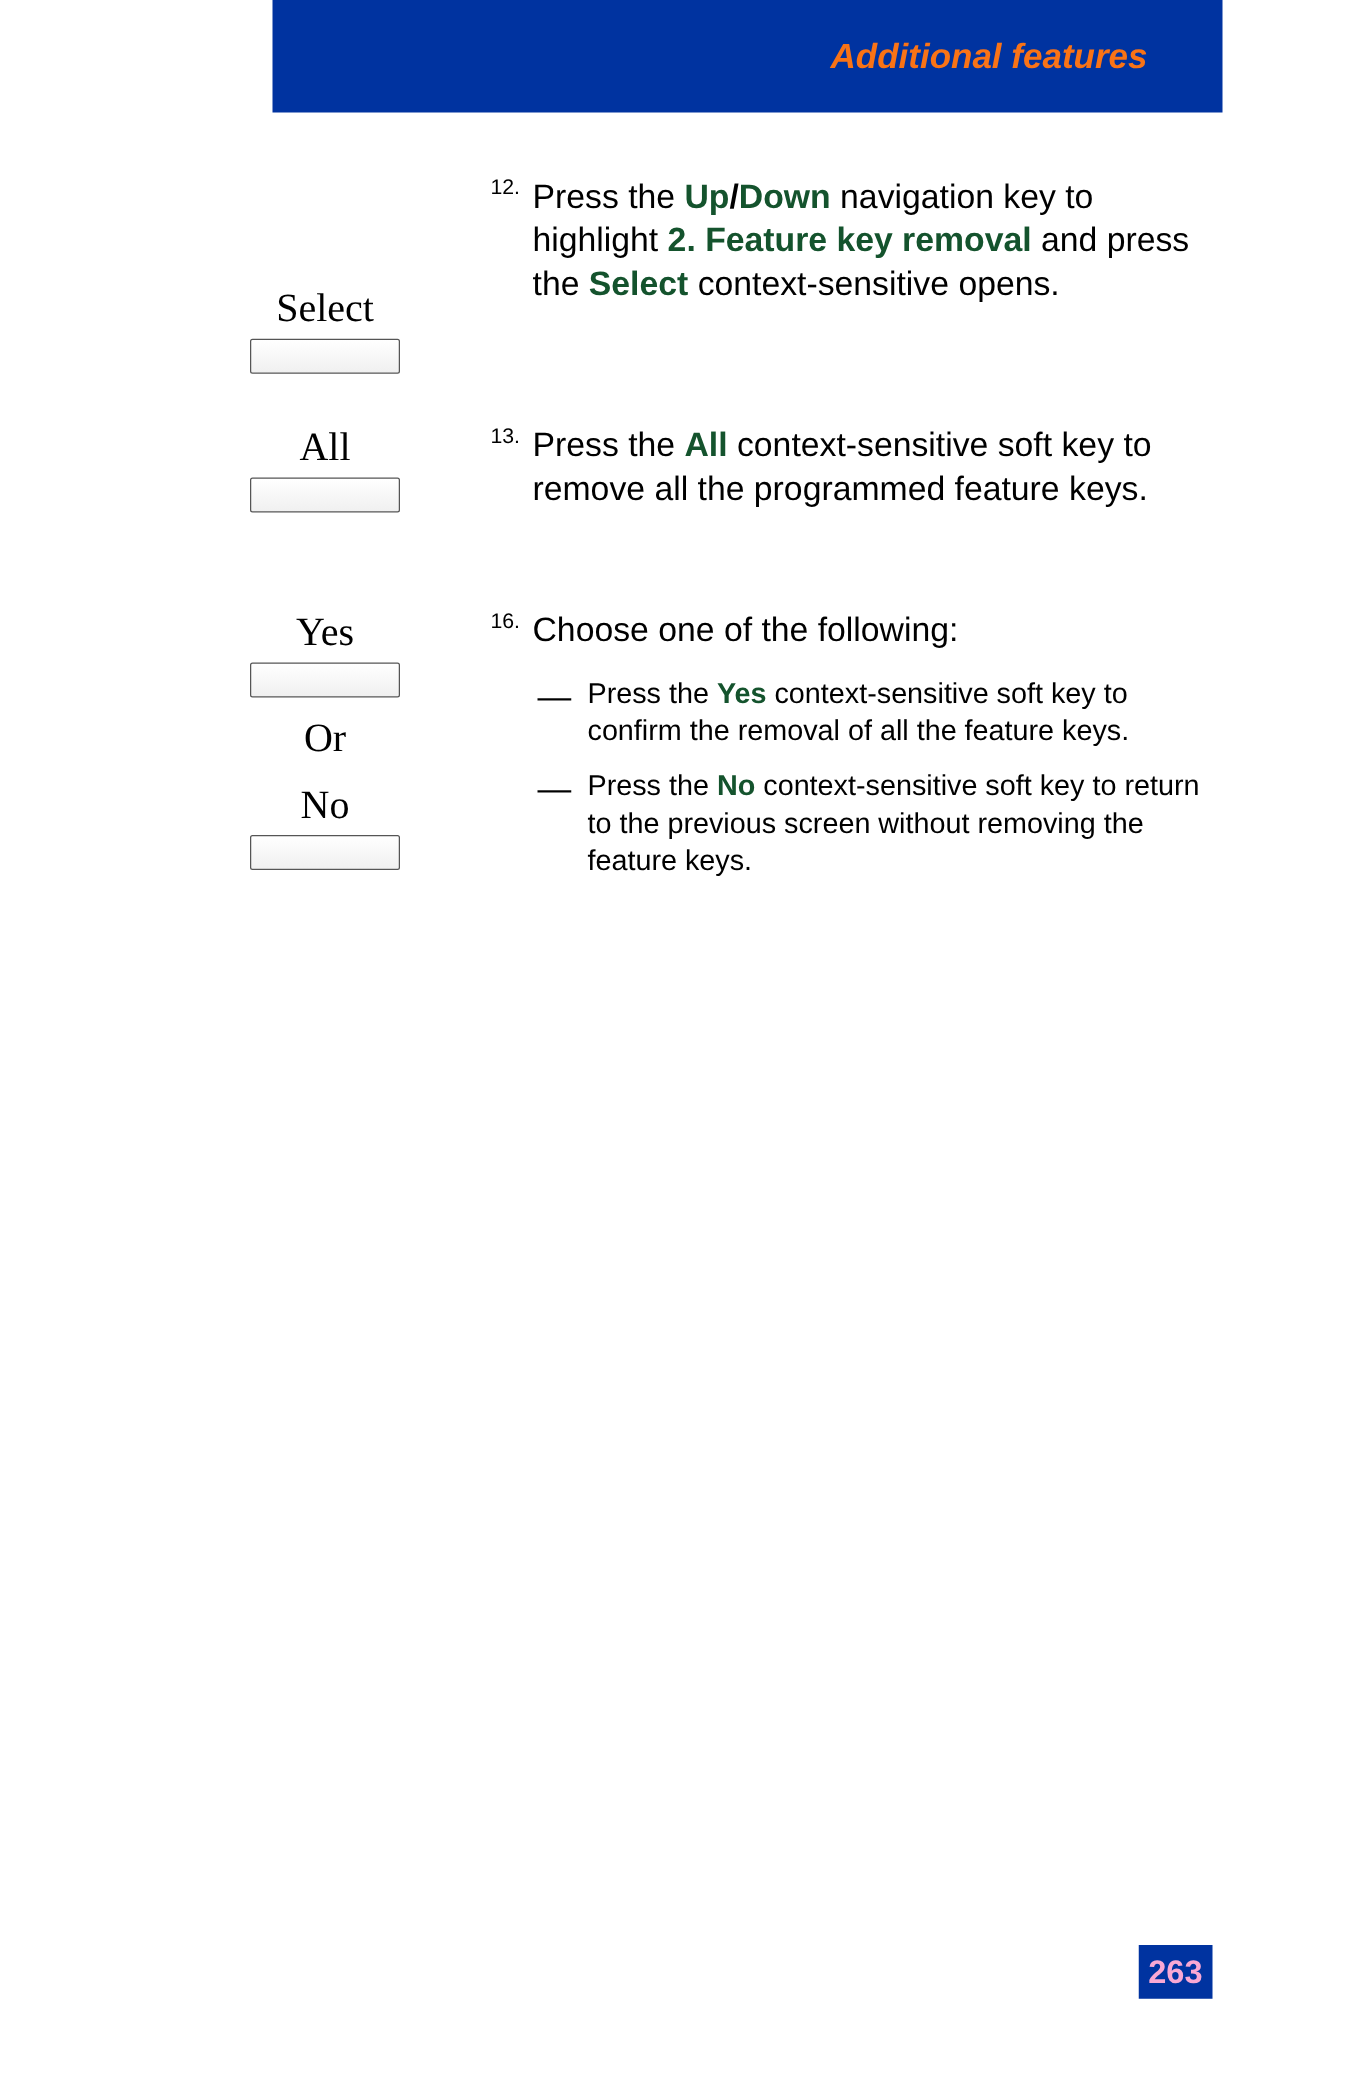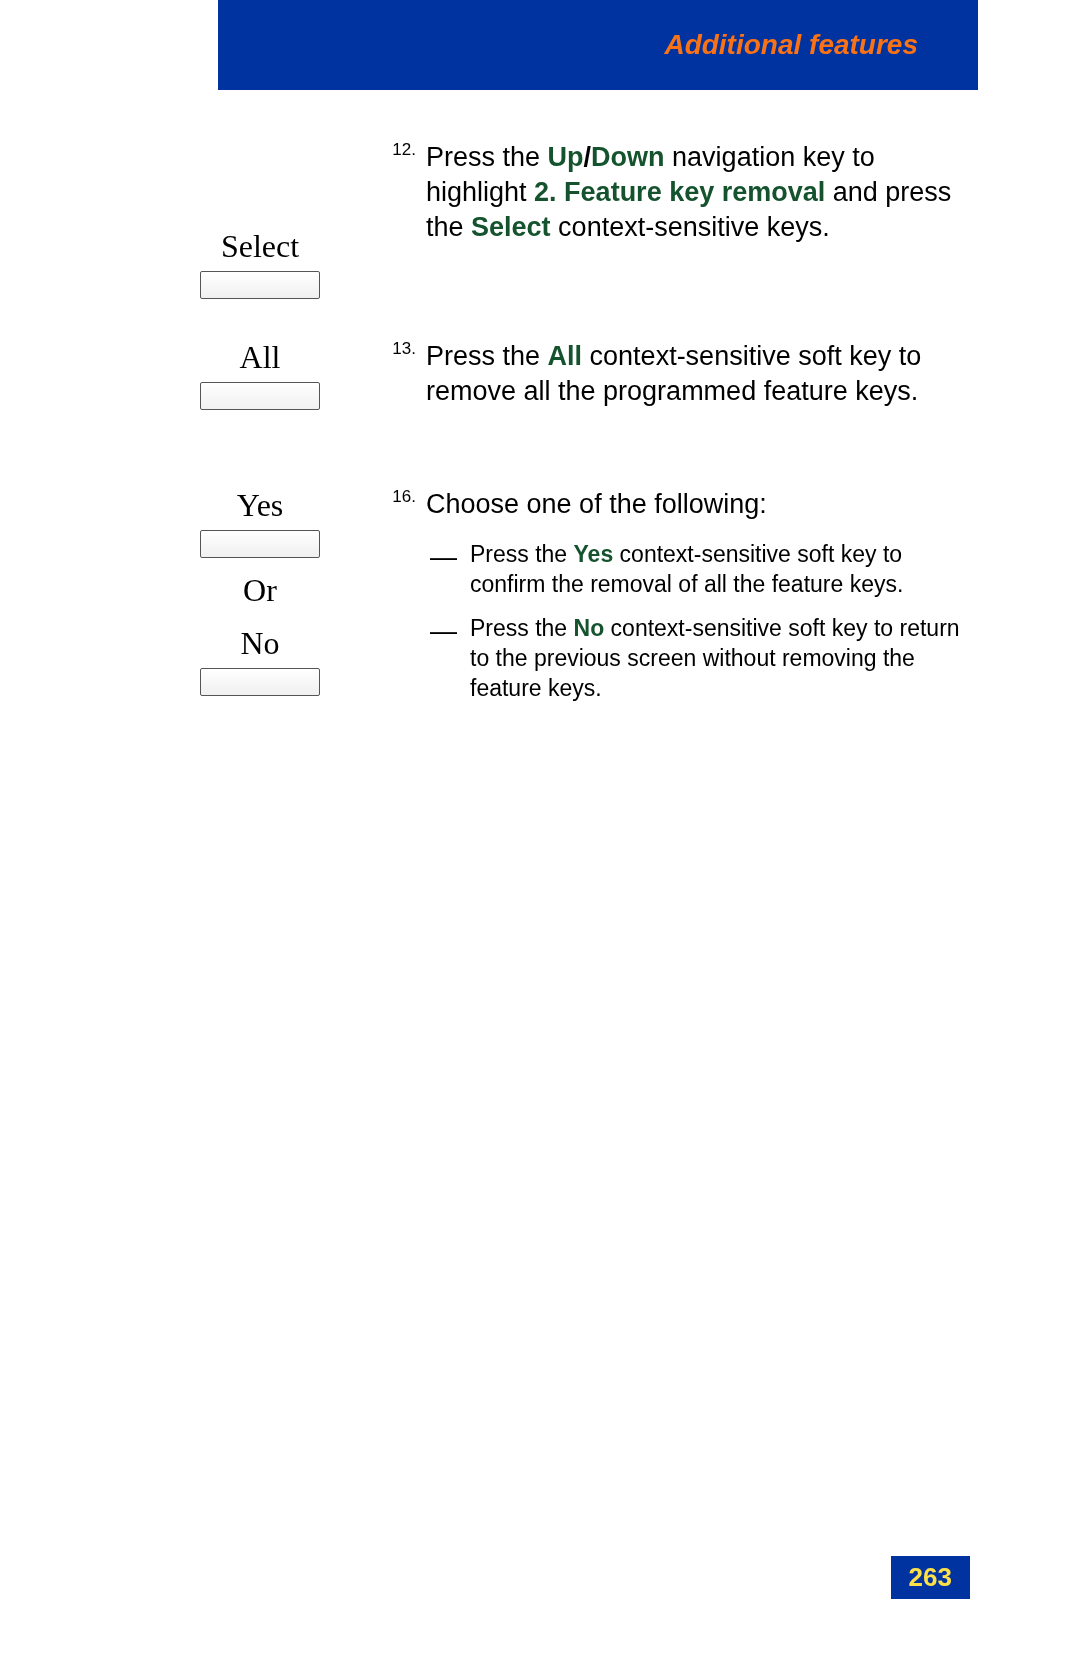--- a/index.html
+++ b/index.html
@@ -126,24 +126,24 @@
       flex: 1;
       font-size: 23px;
       color: #000000;
       line-height: 1.3;
     }
     .page-number-box {
       position: absolute;
       bottom: 70px;
       right: 110px;
       background: #0033a0;
-      color: #fde047;
+      color: #f9a8d4;
       font-weight: bold;
       font-size: 26px;
-      padding: 6px 18px;
+      padding: 6px 8px;
     }
   </style>
 </head>
 <body>
 
 <div class="header-bar">
   <span class="header-title">Additional features</span>
 </div>
 
 <div class="content">
@@ -151,21 +151,21 @@
   <div class="row">
     <div class="left-col">
       <div class="key-label">Select</div>
       <div class="key-button"></div>
     </div>
     <div class="right-col">
       <div class="step-item">
         <div class="step-num">12.</div>
         <div class="step-text">
           <p>
-            <span>Press the </span><span class="highlight-blue">Up</span><span class="bold-black">/</span><span class="highlight-blue">Down</span><span> navigation key to highlight </span><span class="highlight-blue">2. Feature key removal</span><span> and press the </span><span class="highlight-blue">Select</span><span> context-sensitive keys.</span>
+            <span>Press the </span><span class="highlight-blue">Up</span><span class="bold-black">/</span><span class="highlight-blue">Down</span><span> navigation key to highlight </span><span class="highlight-blue">2. Feature key removal</span><span> and press the </span><span class="highlight-blue">Select</span><span> context-sensitive opens.</span>
           </p>
         </div>
       </div>
     </div>
   </div>
 
   <div class="row">
     <div class="left-col step13">
       <div class="key-label">All</div>
       <div class="key-button"></div>

